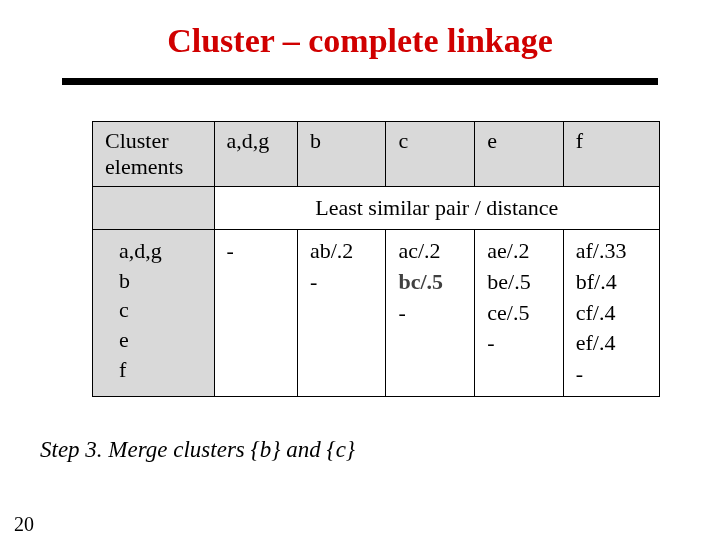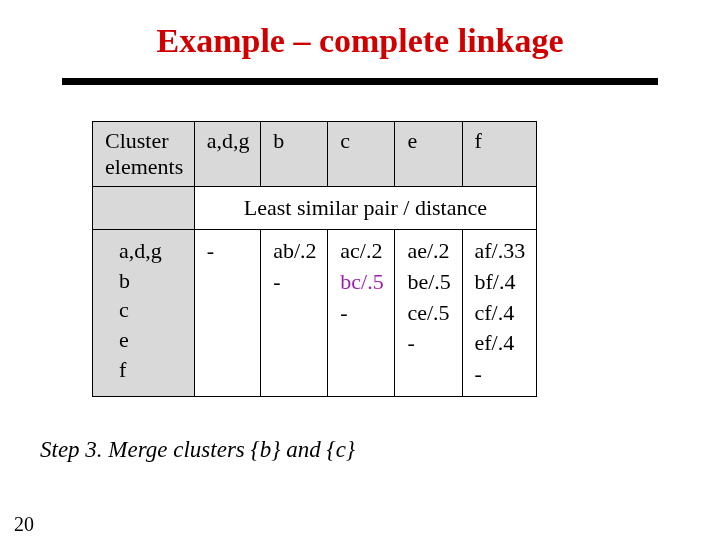--- a/index.html
+++ b/index.html
@@ -25,21 +25,21 @@
     color: #d00000;
     padding-top: 22px;
   }
   .rule {
     margin: 18px 62px 0 62px;
     height: 7px;
     background: #000;
   }
   .tablewrap {
     margin: 36px 0 0 92px;
-    width: 445px;
+    width: 568px;
   }
   table {
     border-collapse: collapse;
     width: 100%;
     font-size: 22px;
   }
   th, td {
     border: 1.5px solid #000;
     padding: 6px 10px 6px 12px;
     text-align: left;
@@ -57,39 +57,39 @@
   .rowlabel-cell {
     background: #d9d9d9;
     padding-left: 26px;
     line-height: 1.35;
   }
   .data-cell {
     background: #fff;
     line-height: 1.4;
     white-space: nowrap;
   }
-  .highlight { color: #a21caf; }
+  .highlight { color: #404040; font-weight: bold; }
   .caption {
     font-style: italic;
     font-size: 23px;
     margin-top: 40px;
     margin-left: 40px;
   }
   .pagenum {
     position: absolute;
     left: 14px;
     bottom: 4px;
     font-size: 20px;
   }
 </style>
 </head>
 <body>
 <div class="slide">
 
-  <div class="title">Example – complete linkage</div>
+  <div class="title">Cluster – complete linkage</div>
   <div class="rule"></div>
 
   <div class="tablewrap">
     <table>
       <tbody>
           <tr>
         <th style="width:112px">Cluster elements</th>
         <th style="width:72px">a,d,g</th>
         <th style="width:80px">b</th>
         <th style="width:80px">c</th>

